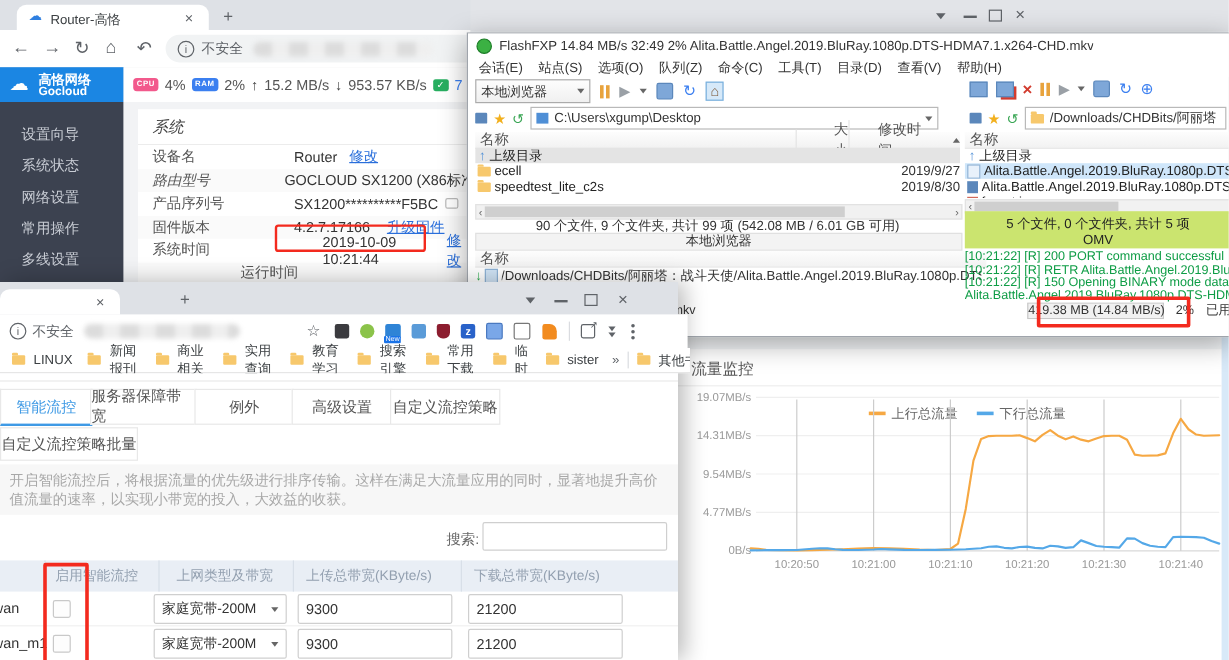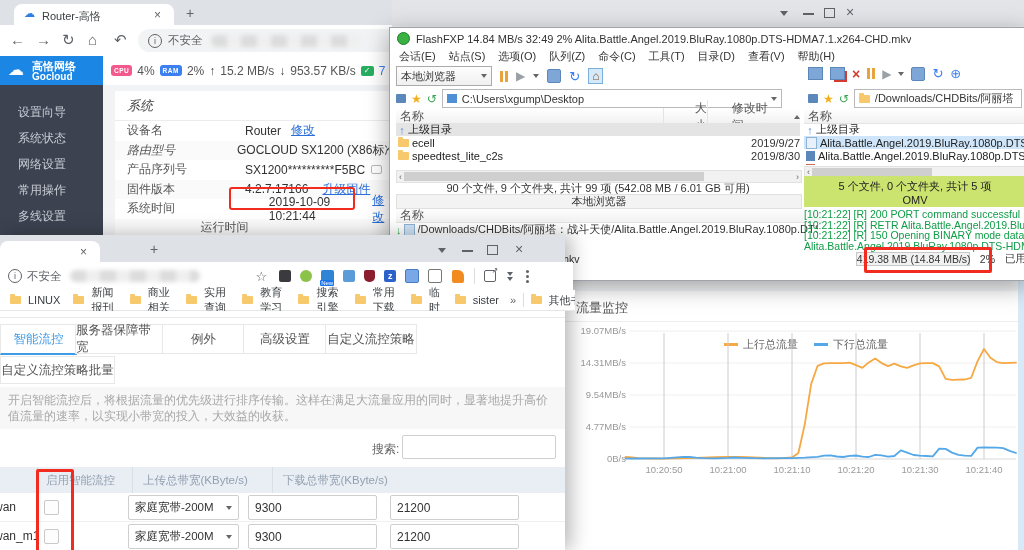--- a/index.html
+++ b/index.html
@@ -419,20 +419,21 @@
       <div class="abs qtab" style="left:0;top:45px;width:113px;height:26px;">自定义流控策略批量</div>
 
       <div class="abs" style="left:0;top:76px;width:565px;height:42px;background:#f7f7f7;color:#a8a8a8;font-size:12px;line-height:16px;padding:5px 10px 0 8px;box-sizing:border-box;">开启智能流控后，将根据流量的优先级进行排序传输。这样在满足大流量应用的同时，显著地提升高价值流量的速率，以实现小带宽的投入，大效益的收获。</div>
 
       <div class="abs" style="left:372px;top:130px;font-size:12px;color:#666;">搜索:</div>
       <div class="abs inp" style="left:402px;top:124px;width:140px;height:22px;"></div>
 
       <div class="abs row" style="left:0;top:156px;width:565px;height:26px;background:#e9eef5;">
         <span style="width:37px;border-right:1px solid #d8dfe8;height:26px;"></span>
         <span class="th" style="width:86px;padding-left:8px;border-right:1px solid #d8dfe8;height:26px;line-height:26px;">启用智能流控</span>
+        <span class="th" style="width:112px;padding-left:14px;border-right:1px solid #d8dfe8;height:26px;line-height:26px;box-sizing:border-box;">上网类型及带宽</span>
         <span class="th" style="width:140px;padding-left:10px;border-right:1px solid #d8dfe8;height:26px;line-height:26px;box-sizing:border-box;">上传总带宽(KByte/s)</span>
         <span class="th" style="padding-left:10px;height:26px;line-height:26px;">下载总带宽(KByte/s)</span>
       </div>
       <div class="abs row" style="left:0;top:182px;width:565px;height:28px;border-bottom:1px solid #f0f0f0;">
         <span class="abs" style="left:-6px;font-size:12px;color:#333;">wan</span>
         <span class="chk abs" style="left:44px;top:7px;"></span>
         <div class="sel abs" style="left:128px;top:2px;width:97px;height:23px;">
             <span>家庭宽带-200M</span>
             <span class="car-s"></span>
           </div>

